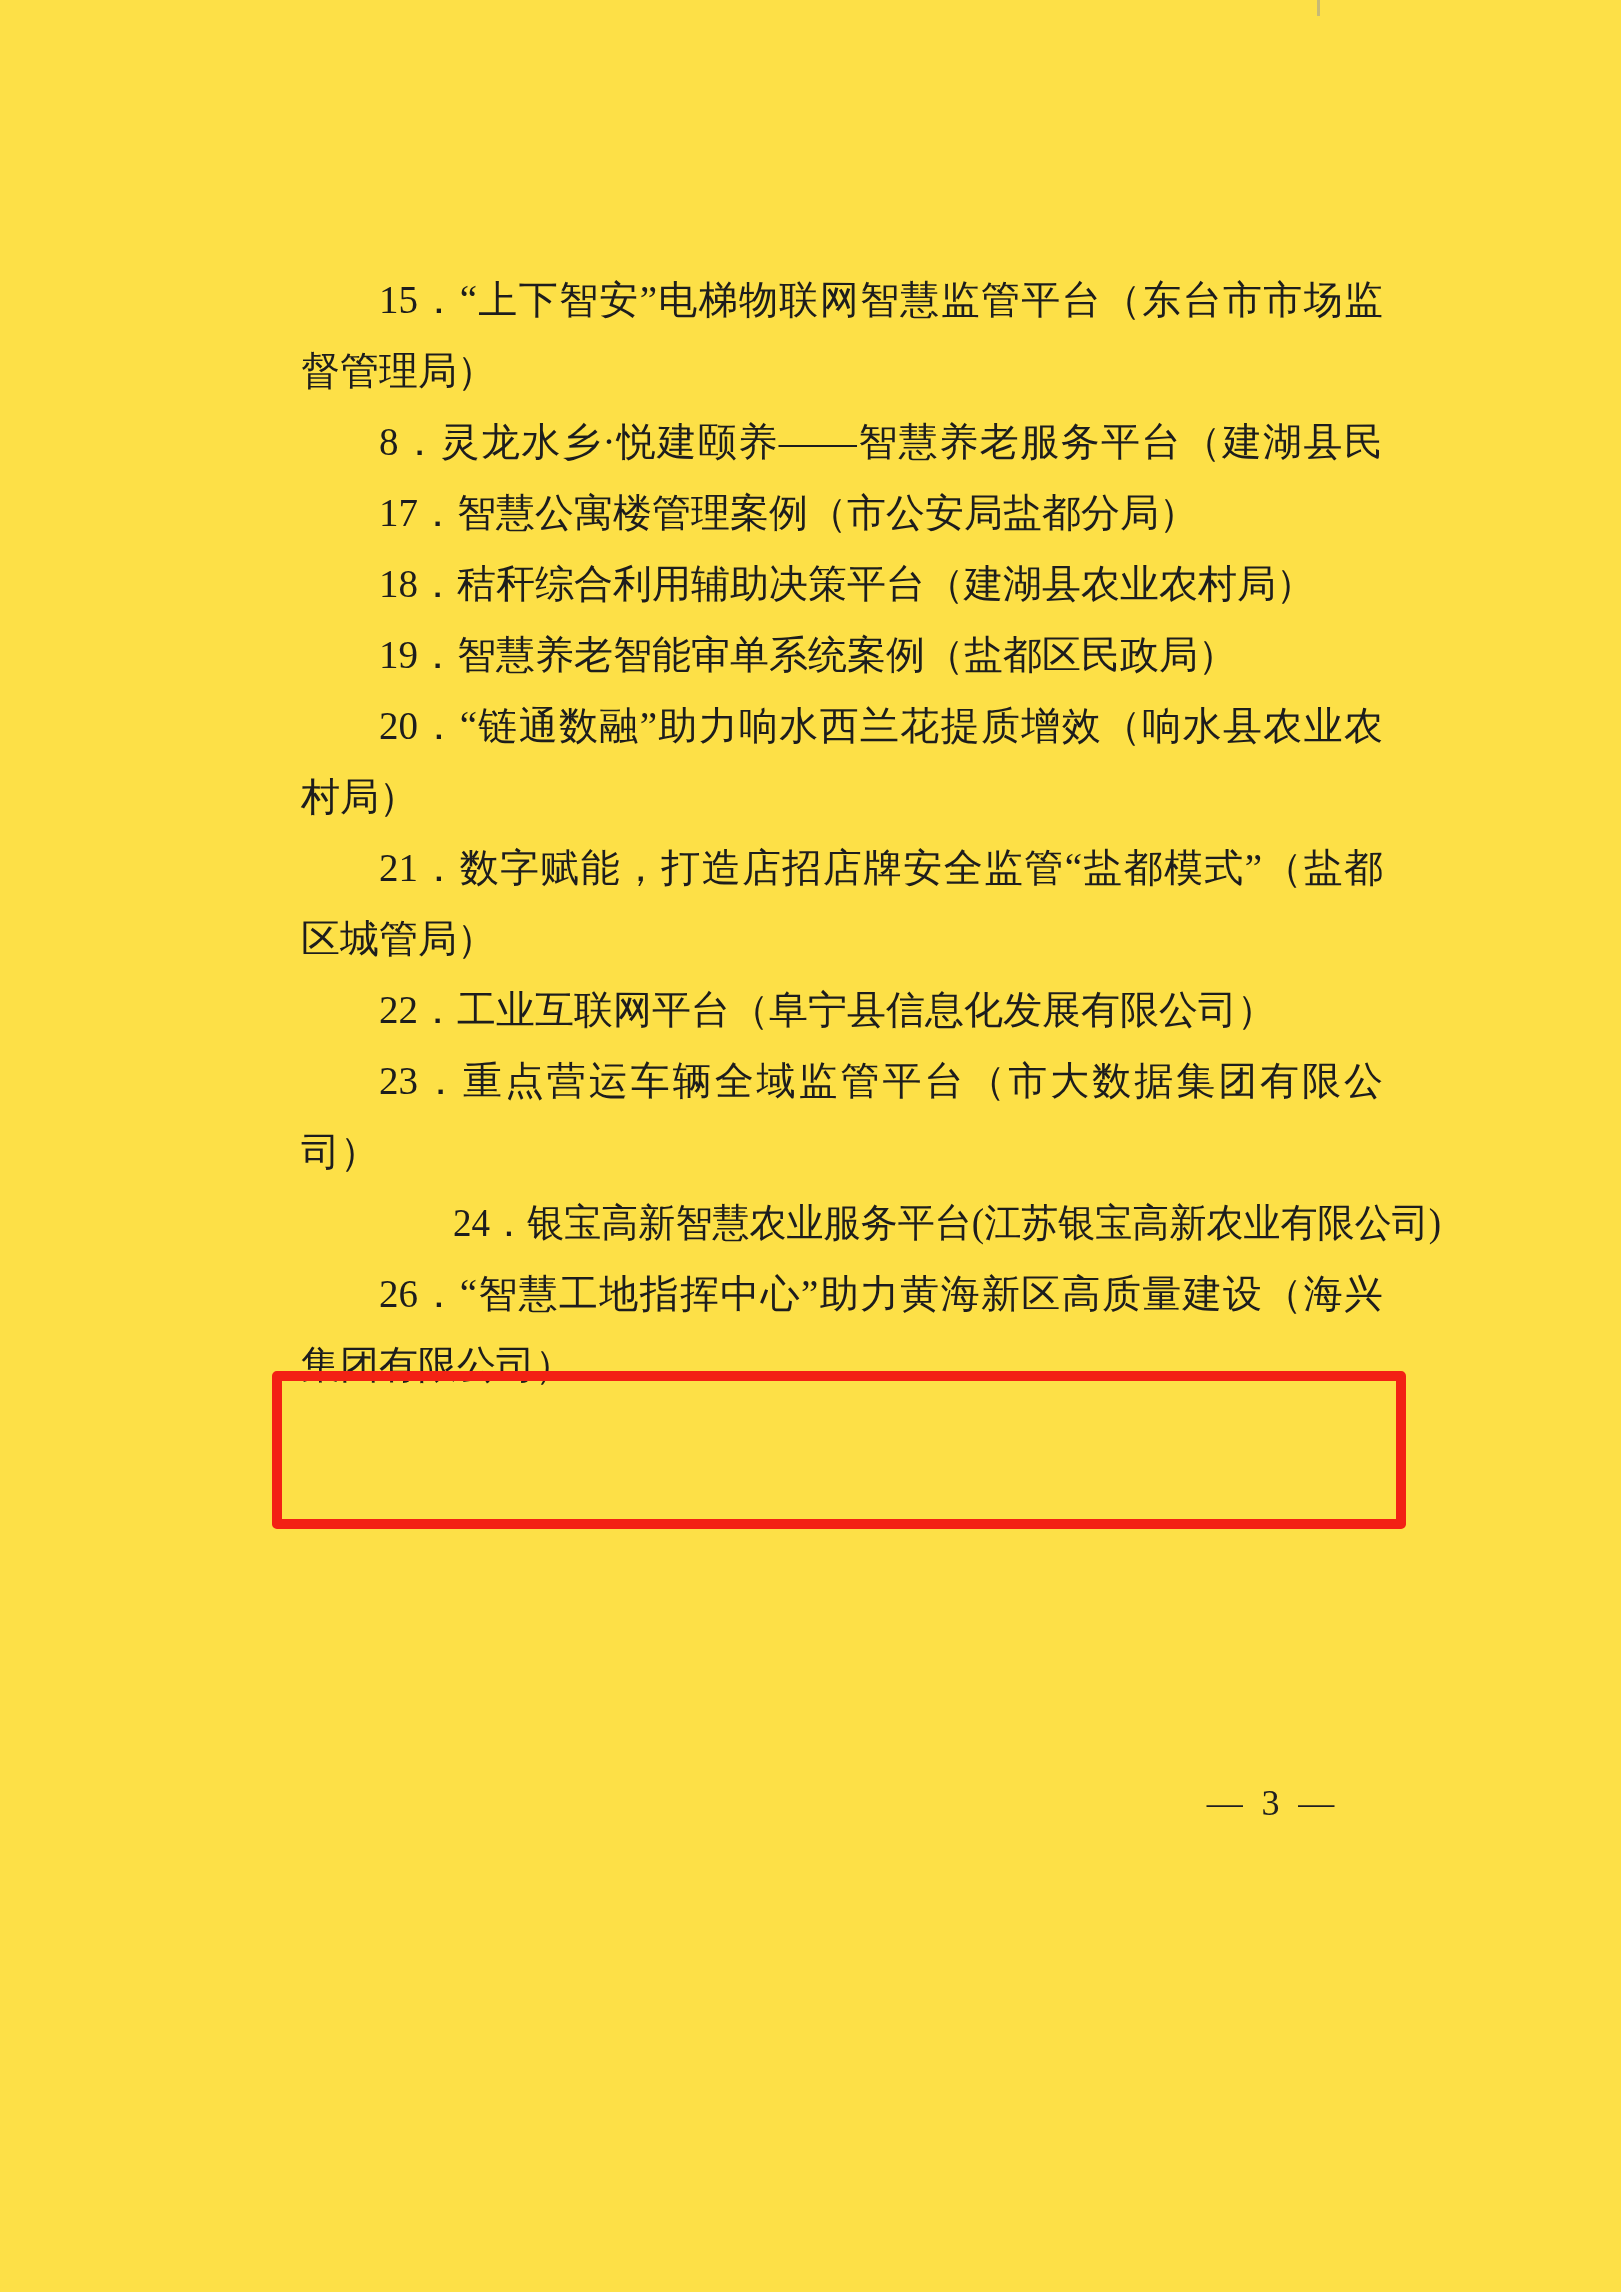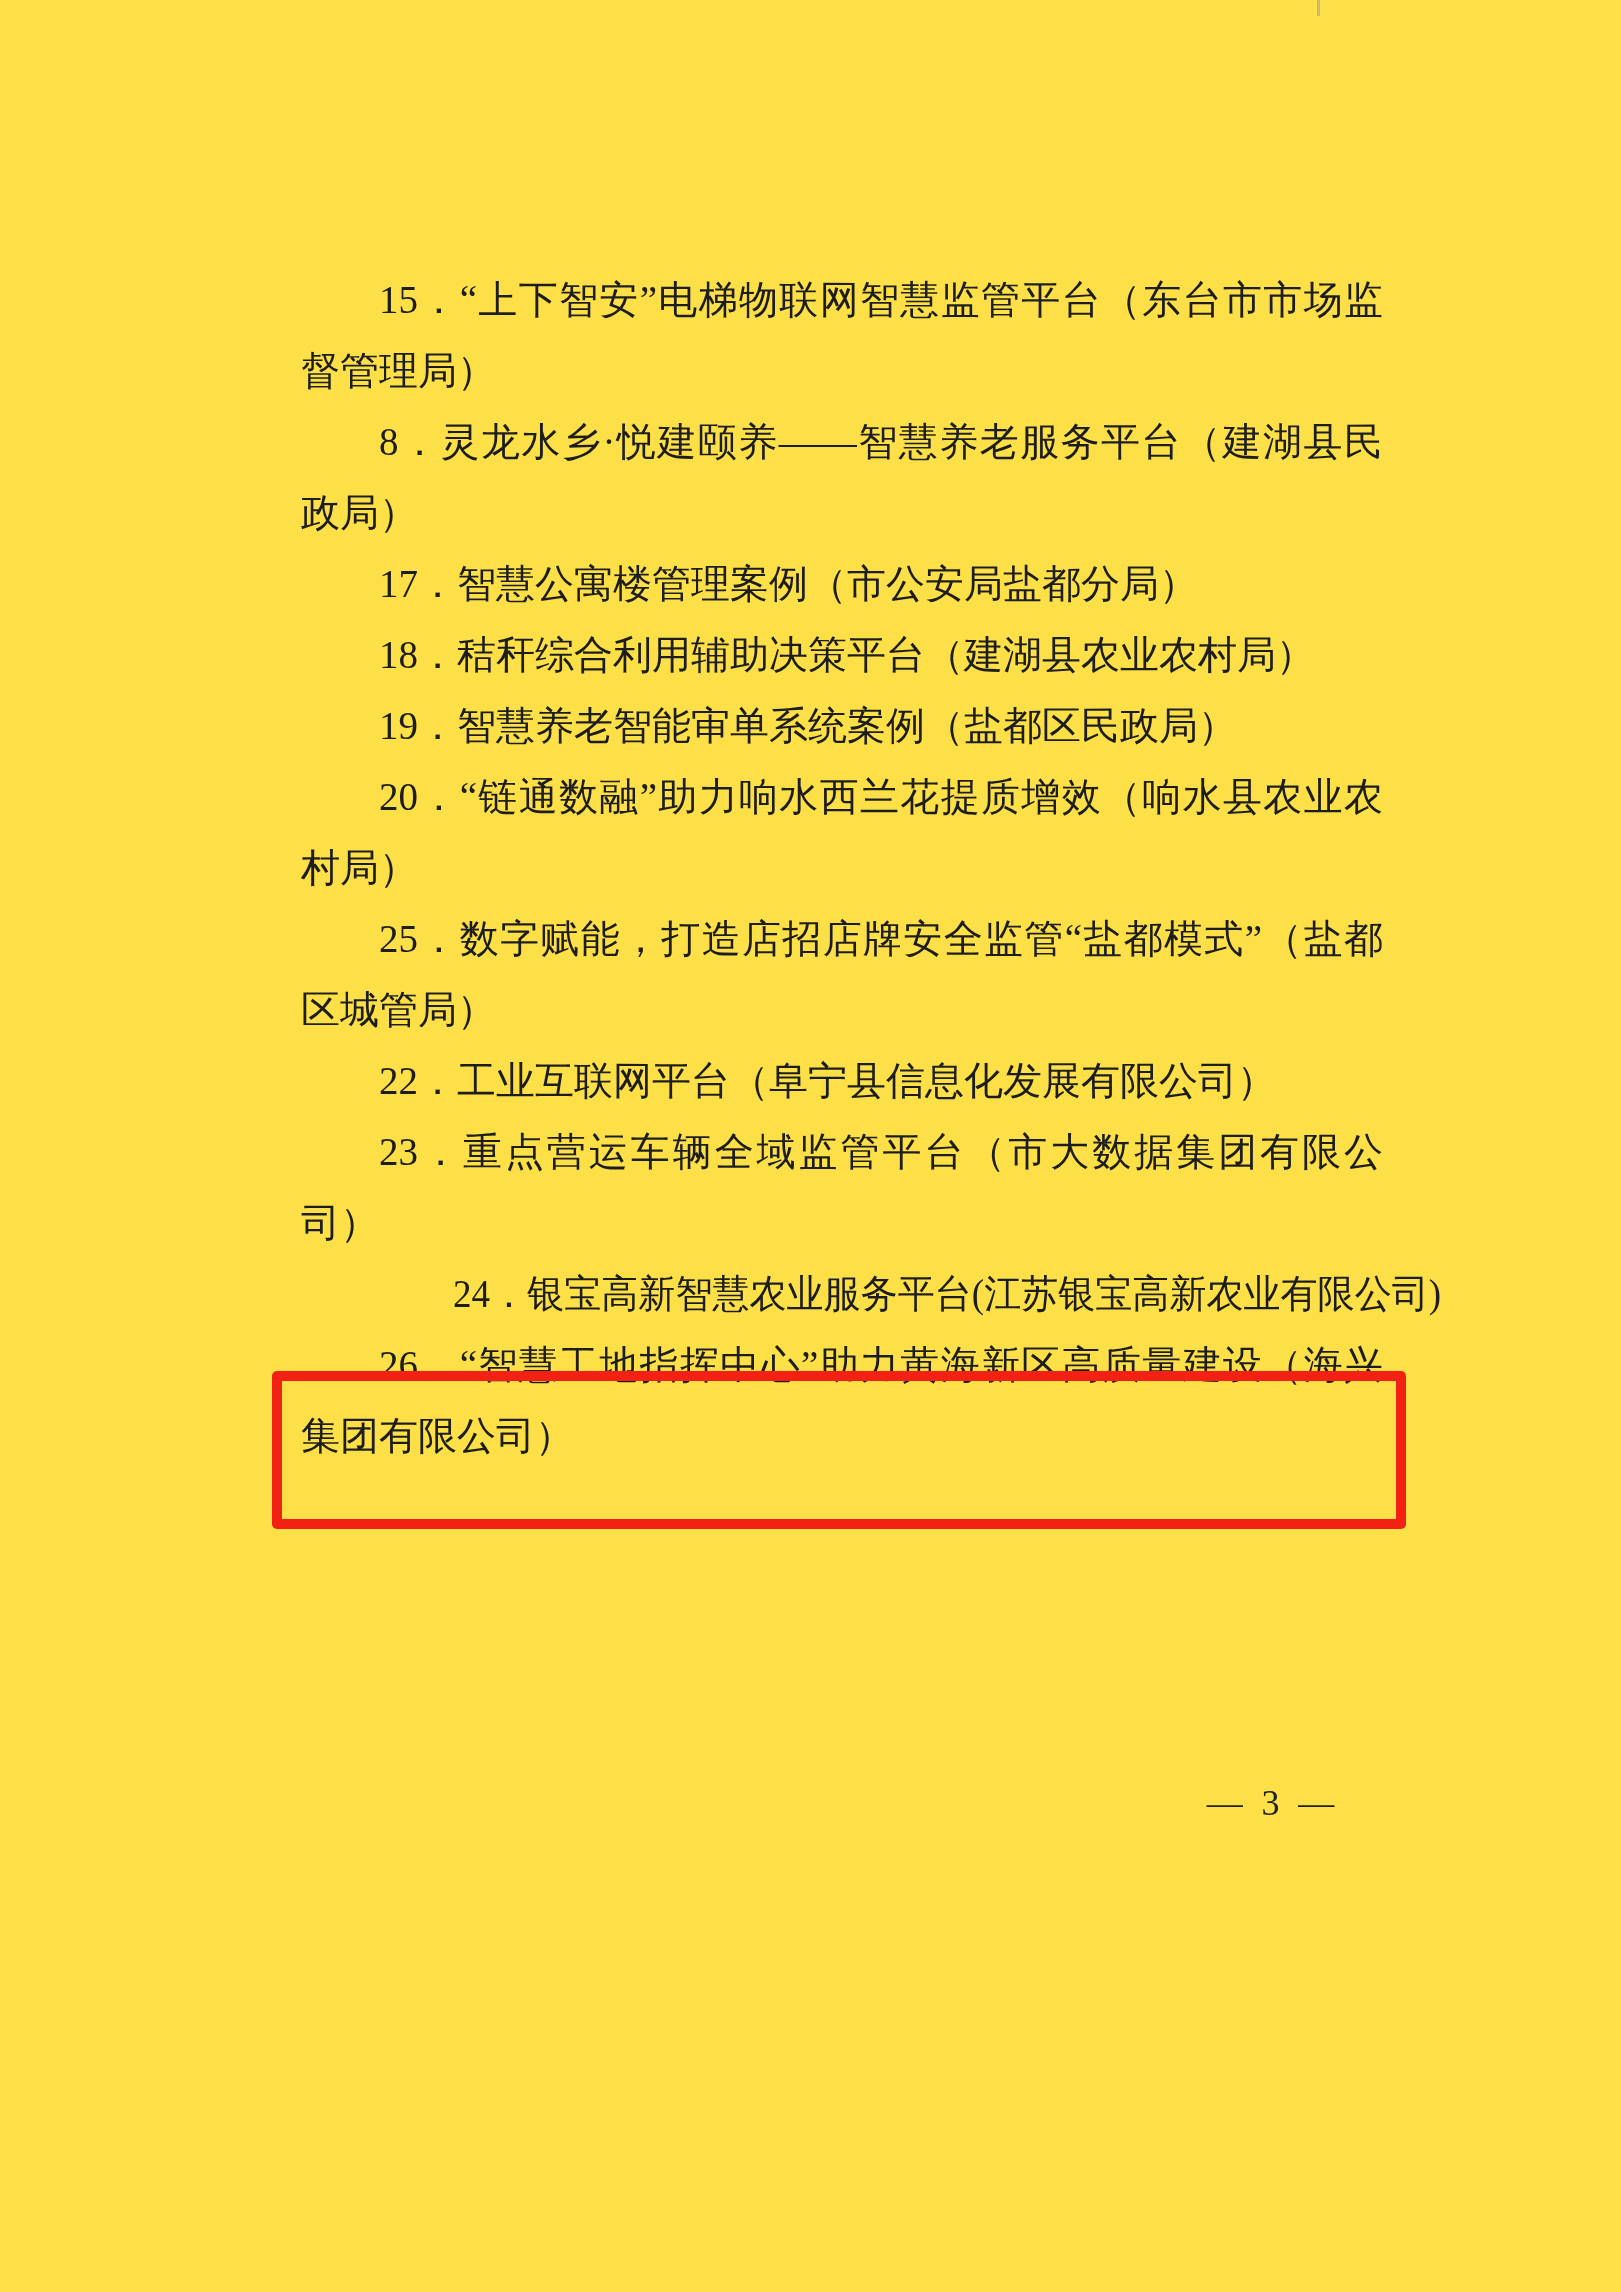--- a/index.html
+++ b/index.html
@@ -72,42 +72,41 @@
 
   <div class="content">
 
     <div class="item">
       <div class="line first full"><span>15．</span><span>“上下智安”电梯物联网智慧监管平台（东台市市场监</span></div>
       <div class="line">督管理局）</div>
     </div>
 
     <div class="item">
       <div class="line first full"><span>8．</span><span>灵龙水乡·悦建颐养——智慧养老服务平台（建湖县民</span></div>
-      <div class="line">政局）</div>
     </div>
 
     <div class="item">
       <div class="line first"><span>17．</span><span>智慧公寓楼管理案例（市公安局盐都分局）</span></div>
     </div>
 
     <div class="item">
       <div class="line first"><span>18．</span><span>秸秆综合利用辅助决策平台（建湖县农业农村局）</span></div>
     </div>
 
     <div class="item">
       <div class="line first"><span>19．</span><span>智慧养老智能审单系统案例（盐都区民政局）</span></div>
     </div>
 
     <div class="item">
       <div class="line first full"><span>20．</span><span>“链通数融”助力响水西兰花提质增效（响水县农业农</span></div>
       <div class="line">村局）</div>
     </div>
 
     <div class="item">
-      <div class="line first full"><span>25．</span><span>数字赋能，打造店招店牌安全监管“盐都模式”（盐都</span></div>
+      <div class="line first full"><span>21．</span><span>数字赋能，打造店招店牌安全监管“盐都模式”（盐都</span></div>
       <div class="line">区城管局）</div>
     </div>
 
     <div class="item">
       <div class="line first"><span>22．</span><span>工业互联网平台（阜宁县信息化发展有限公司）</span></div>
     </div>
 
     <div class="item">
       <div class="line first"><span>23．</span><span>重点营运车辆全域监管平台（市大数据集团有限公司）</span></div>
     </div>

